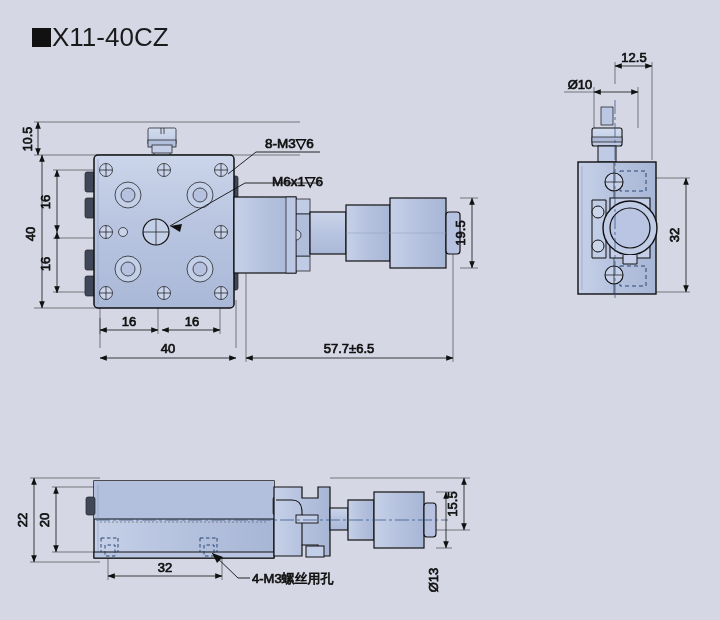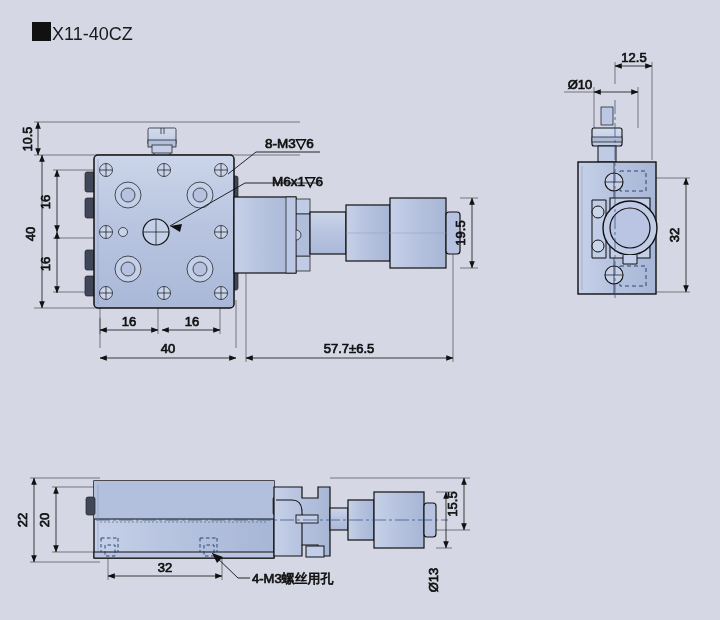--- a/index.html
+++ b/index.html
@@ -6,21 +6,21 @@
   body{
     width:720px;height:620px;
     background:#d5d7e5;
     font-family:"Liberation Sans", sans-serif;
     overflow:hidden;
     position:relative;
   }
   #stage{position:absolute;left:0;top:0;width:720px;height:620px;}
   .title{
     position:absolute;left:32px;top:22px;
-    font-size:18px;color:#1a1a1a;letter-spacing:0px;
+    font-size:26px;color:#1a1a1a;letter-spacing:0px;
     white-space:nowrap;
   }
   .title .sq{
     display:inline-block;width:19px;height:19px;background:#111;
     vertical-align:-1px;margin-right:1px;
   }
   svg{position:absolute;left:0;top:0;}
   text{font-family:"Liberation Sans", sans-serif;fill:#111;}
 </style>
 </head>

